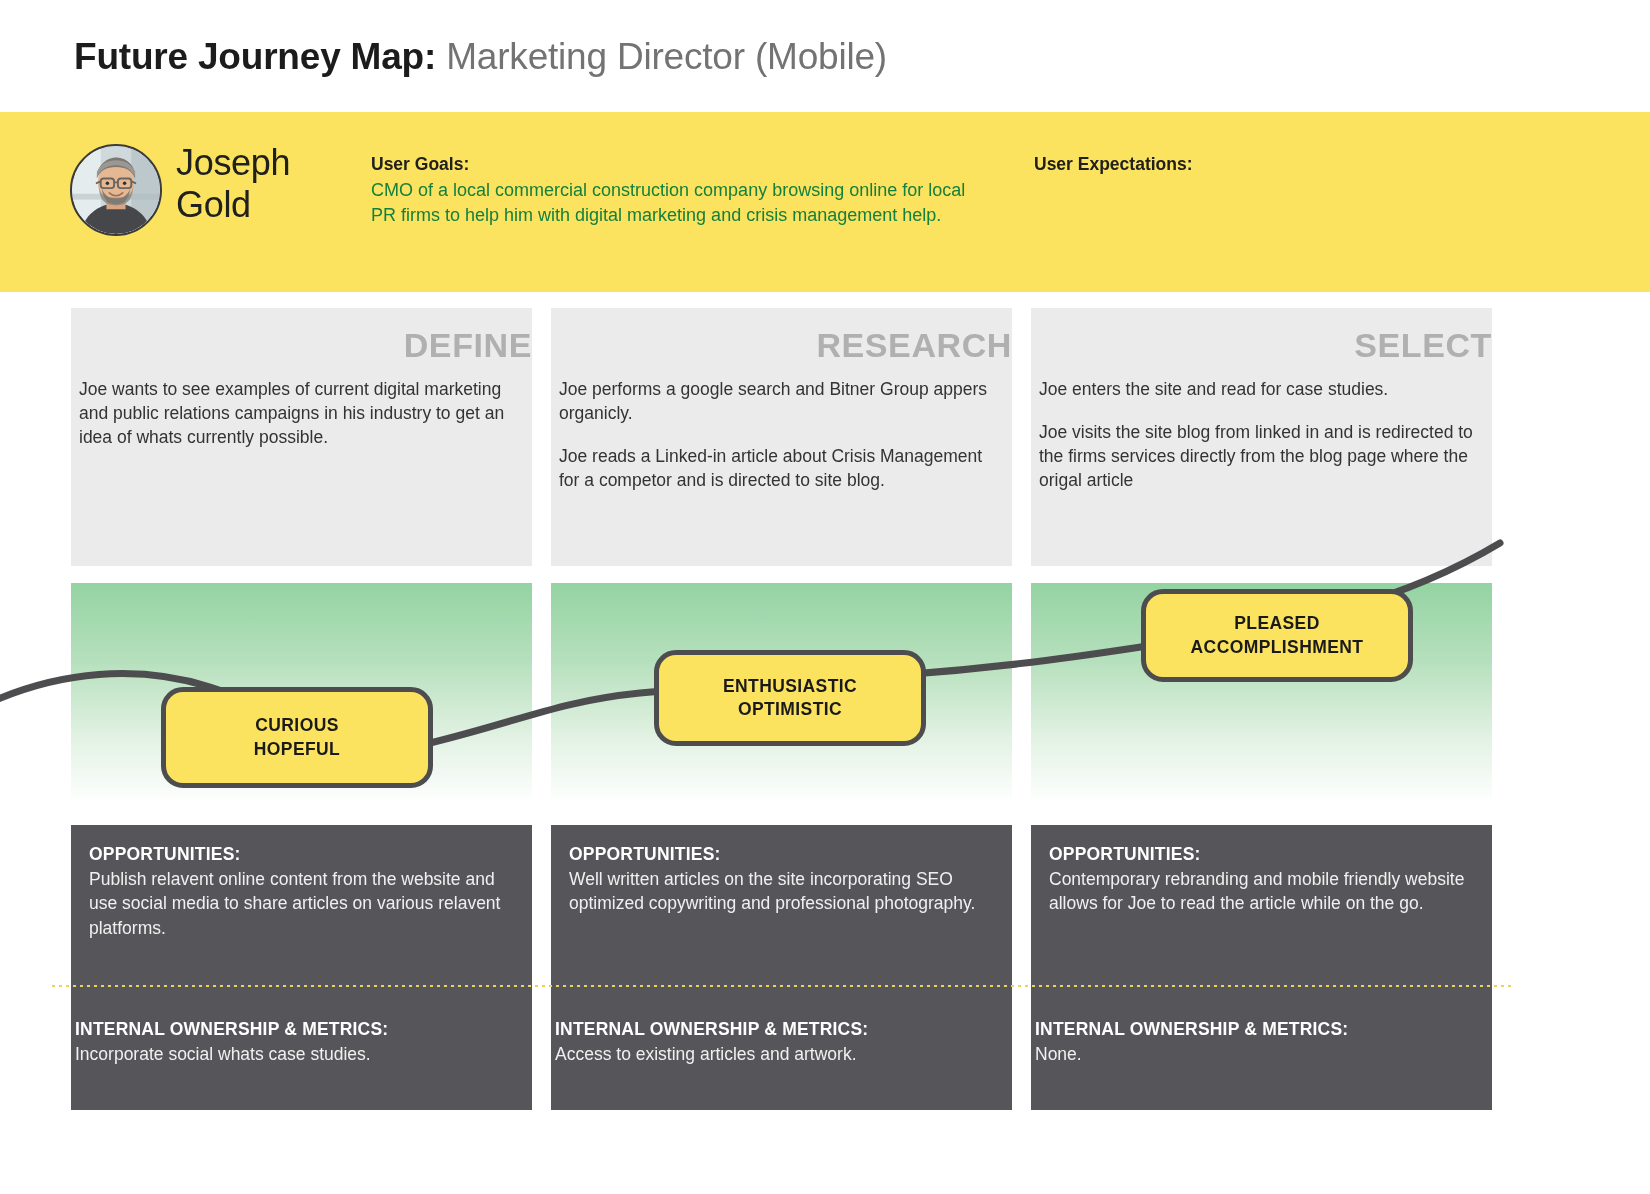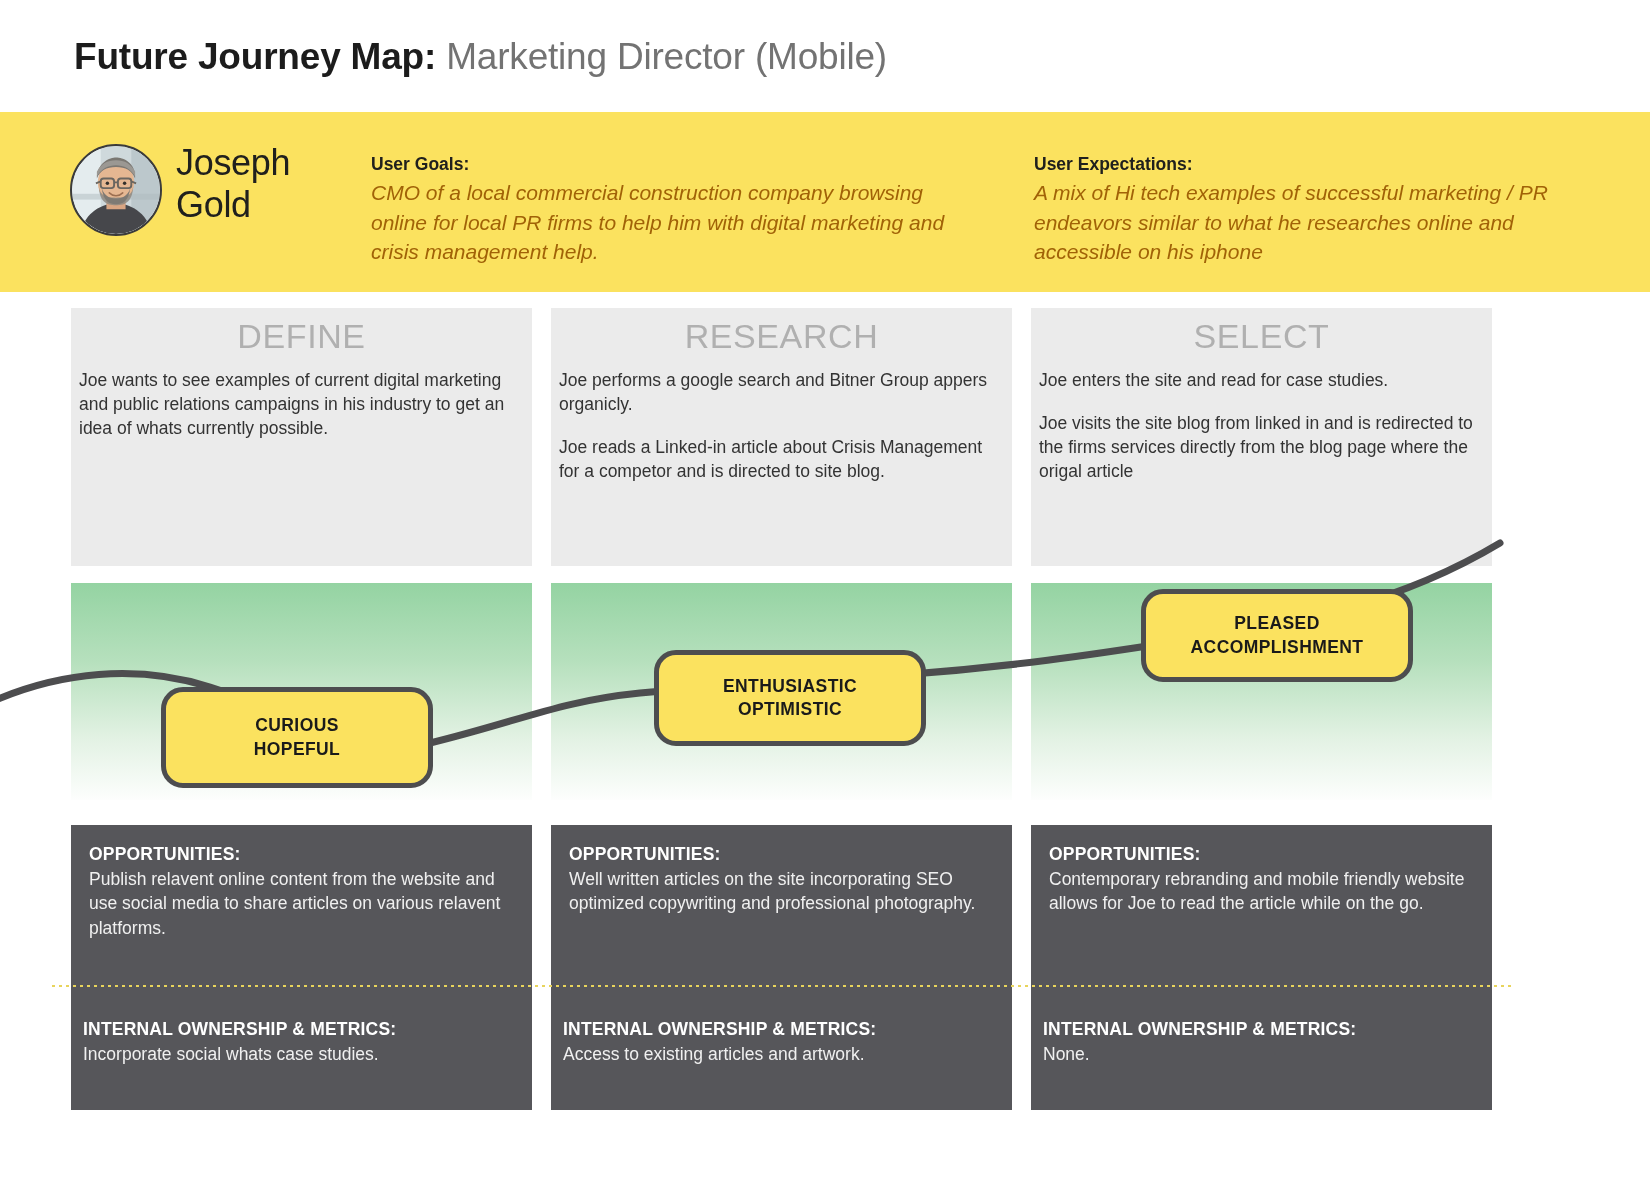--- a/index.html
+++ b/index.html
@@ -41,37 +41,37 @@
     font-size: 36px; font-weight: 300; line-height: 1.18;
     color: #20201d; letter-spacing: -0.3px;
   }
   .goals-block { position: absolute; left: 371px; top: 40px; width: 600px; }
   .expect-block { position: absolute; left: 1034px; top: 40px; width: 560px; }
   .band-head {
     font-size: 17.5px; font-weight: 700; color: #20201d;
     line-height: 1.42; margin-bottom: 1px;
   }
   .band-body {
-    font-size: 21px; font-weight: 400; color: #a16207; line-height: 1.42; font-style: italic;
+    font-size: 18px; font-weight: 400; color: #15803d; line-height: 1.42;
   }
 
   
   .col { position: absolute; }
   .col-1 { left: 71px;   width: 461px; }
   .col-2 { left: 551px;  width: 461px; }
   .col-3 { left: 1031px; width: 461px; }
 
   
   .stage-card {
     top: 308px; height: 258px;
     background: #ebebeb;
   }
   .stage-title {
-    text-align: center; font-size: 34px; font-weight: 400;
-    letter-spacing: 0.6px; color: #b0b0b0; padding-top: 9px;
+    text-align: right; font-size: 34px; font-weight: 700;
+    letter-spacing: 0.6px; color: #b0b0b0; padding-top: 18px;
   }
   .stage-body {
     padding: 12px 16px 0 8px;
     font-size: 17.5px; line-height: 1.38; color: #333333;
   }
   .stage-body p + p { margin-top: 19px; }
 
   
   .emotion-band {
     top: 583px; height: 217px;
@@ -104,21 +104,21 @@
     background: #56565a;
   }
   .opp-inner { padding: 17px 24px 0 18px; }
   .opp-head {
     font-size: 17.5px; font-weight: 700; color: #ffffff;
     letter-spacing: 0.2px; line-height: 1.4;
   }
   .opp-body {
     font-size: 17.5px; font-weight: 400; color: #f0f0f0; line-height: 1.4;
   }
-  .metrics-inner { position: absolute; left: 0; top: 192px; padding: 0 24px 0 12px; }
+  .metrics-inner { position: absolute; left: 0; top: 192px; padding: 0 24px 0 4px; }
 
   .dotted-divider {
     position: absolute; left: 52px; top: 985px; width: 1460px; height: 2px;
     background-image: linear-gradient(to right, #e8d45c 0 3px, transparent 3px 7px);
     background-size: 7px 2px; background-repeat: repeat-x;
   }
 </style>
 </head>
 <body>
 
@@ -176,21 +176,20 @@
       <div>Gold</div>
     </div>
 
     <div class="goals-block">
       <div class="band-head">User Goals:</div>
       <div class="band-body">CMO of a local commercial construction company browsing online for local PR firms to help him with digital marketing and crisis management help.</div>
     </div>
 
     <div class="expect-block">
       <div class="band-head">User Expectations:</div>
-      <div class="band-body">A mix of Hi tech examples of successful marketing / PR endeavors similar to what he researches online and accessible on his iphone</div>
     </div>
   </div>
 
   <div class="col col-1 stage-card">
     <div class="stage-title">DEFINE</div>
     <div class="stage-body">
       <p>Joe wants to see examples of current digital marketing and public relations campaigns in his industry to get an idea of whats currently possible.</p>
     </div>
   </div>
 

